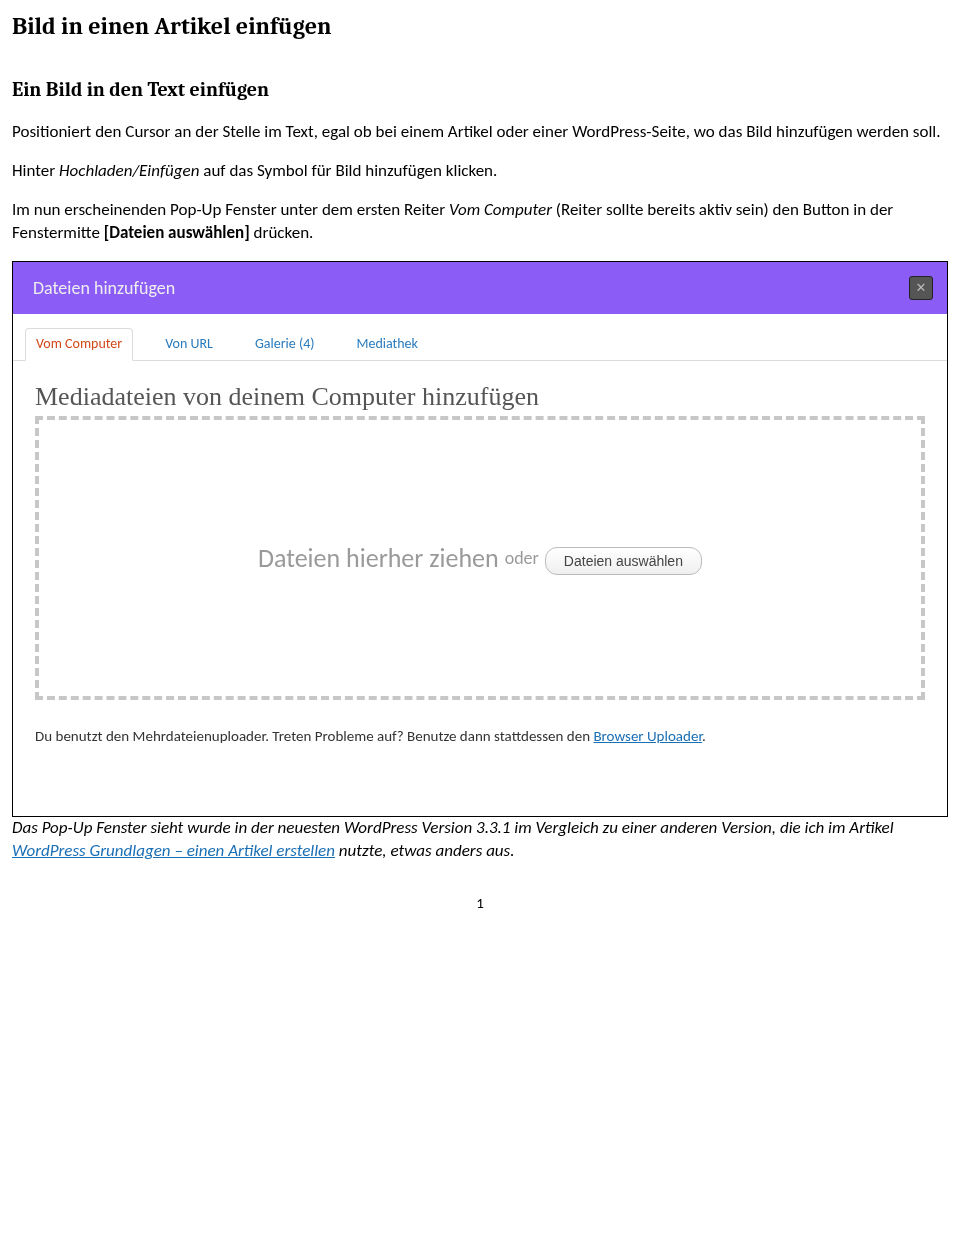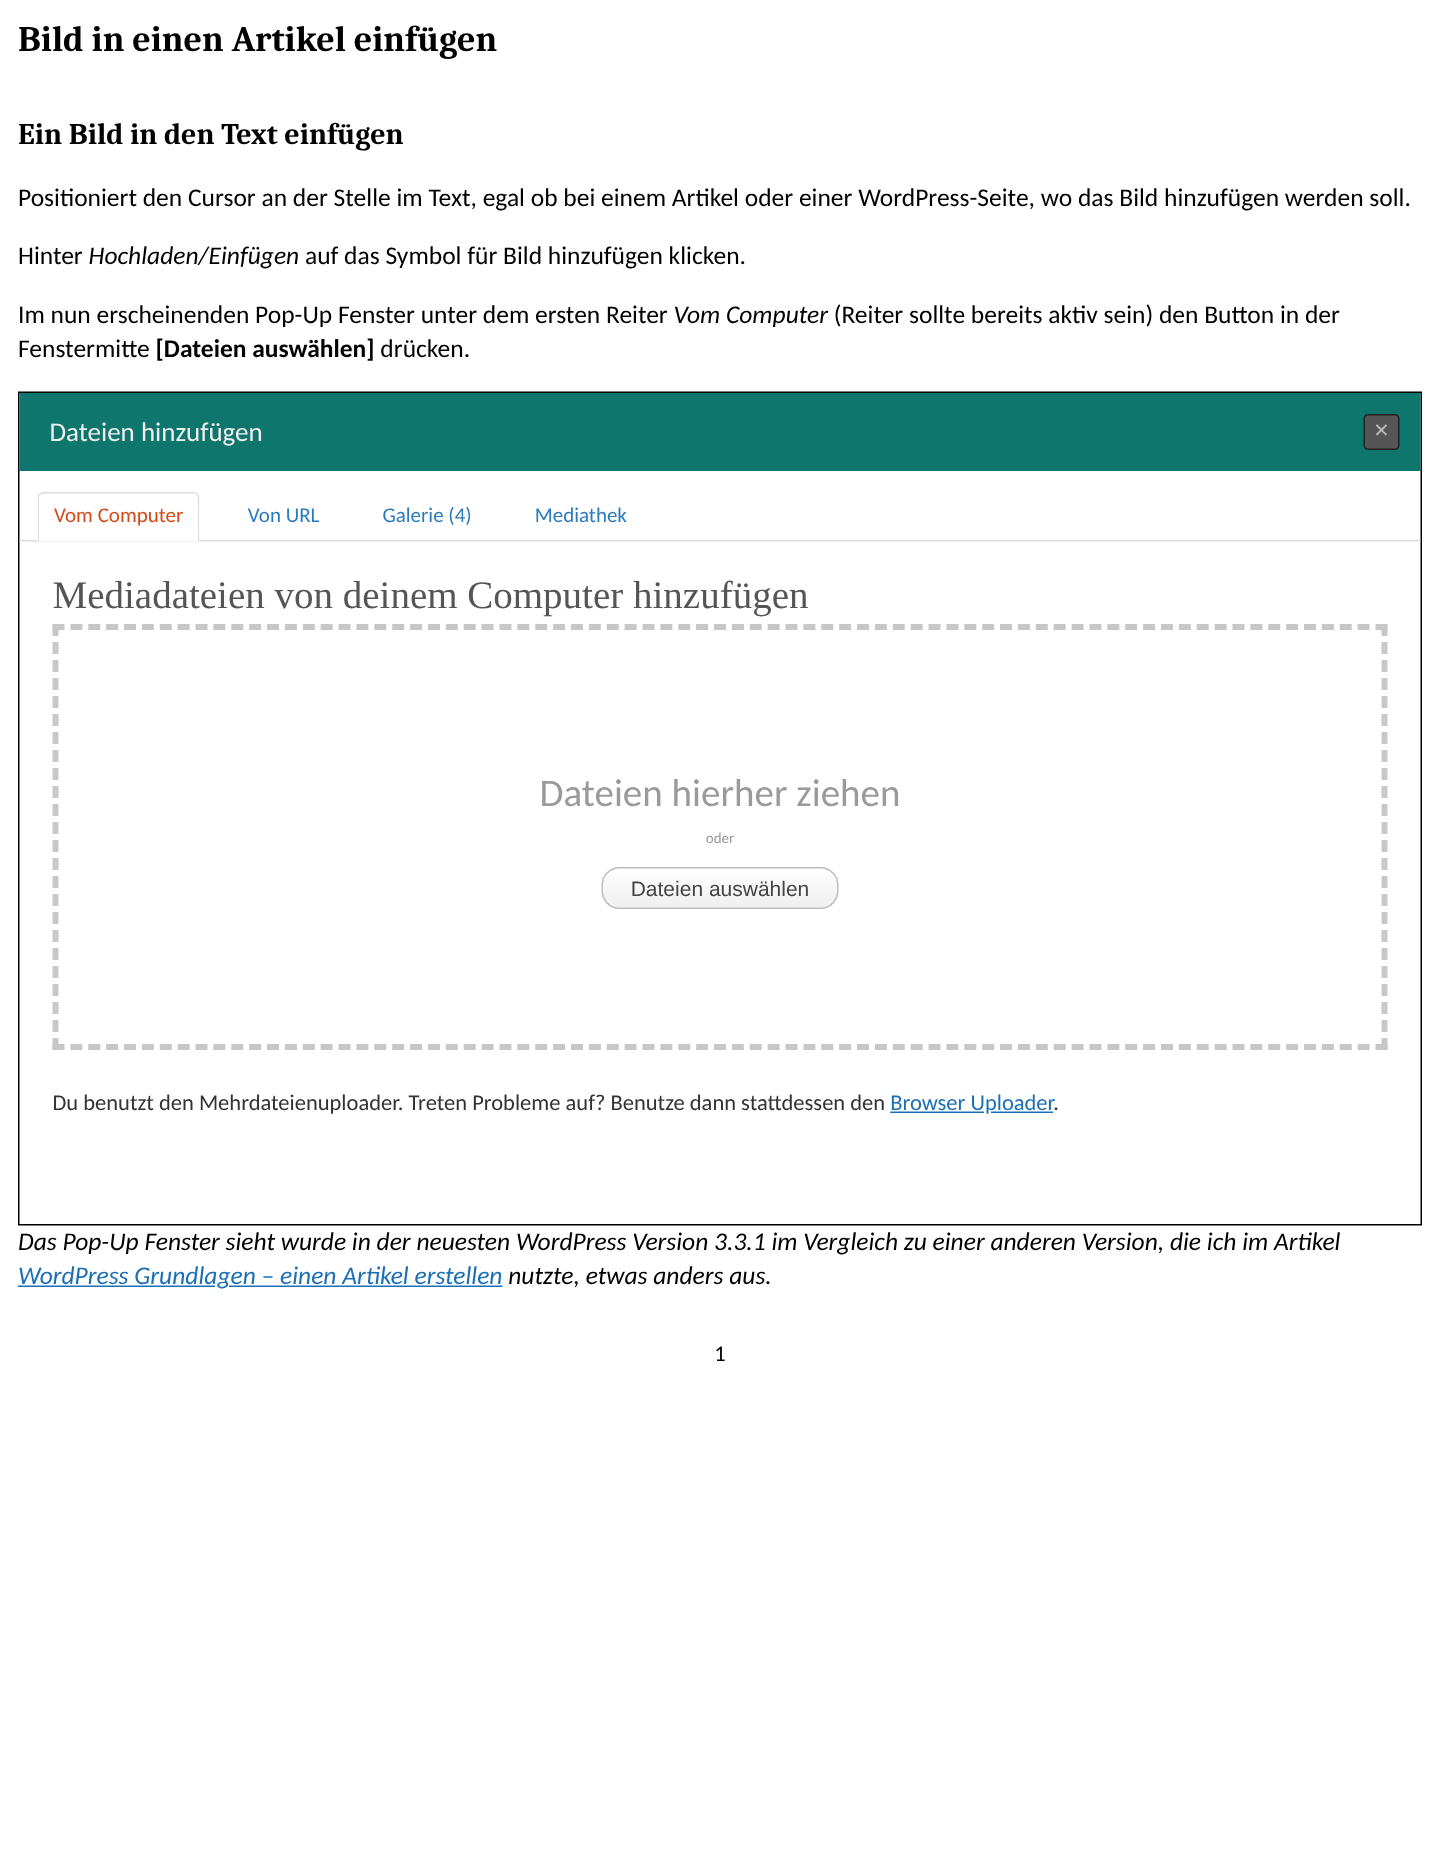--- a/index.html
+++ b/index.html
@@ -27,21 +27,21 @@
   .bi { font-weight: normal; font-style: italic; }
   .b { font-weight: bold; }
   .link { color: #1b6fb5; text-decoration: underline; cursor: pointer; }
   .caption { font-style: italic; margin: 10px 0 0 0; }
   .modal-wrap {
     margin: 14px 0 0 0;
     border: 1px solid #000;
     background: #fff;
   }
   .modal-header {
-    background: #0f766e;
+    background: #8b5cf6;
     color: #eee;
     height: 52px;
     display: flex;
     align-items: center;
     padding: 0 14px 0 20px;
     font-size: 18px;
     justify-content: space-between;
   }
   .close-btn {
     width: 22px; height: 22px;
@@ -76,27 +76,27 @@
     font-family: Georgia, serif;
     font-weight: normal;
     font-size: 26px;
     color: #555;
     margin: 0 0 2px 0;
   }
   .dropzone {
     border: 4px dashed #c7c7c7;
     height: 276px;
     display: flex;
-    flex-direction: column;
+    flex-direction: row;
     align-items: center;
     justify-content: center;
     gap: 6px;
   }
   .dz-main { font-size: 26px; color: #9a9a9a; }
-  .dz-or   { font-size: 10px; color: #9a9a9a; }
+  .dz-or   { font-size: 18px; color: #9a9a9a; }
   .dz-btn {
     margin-top: 6px;
     font-size: 14px;
     color: #444;
     background: linear-gradient(#fff,#efefef);
     border: 1px solid #bbb;
     border-radius: 12px;
     padding: 5px 18px;
     cursor: pointer;
   }

